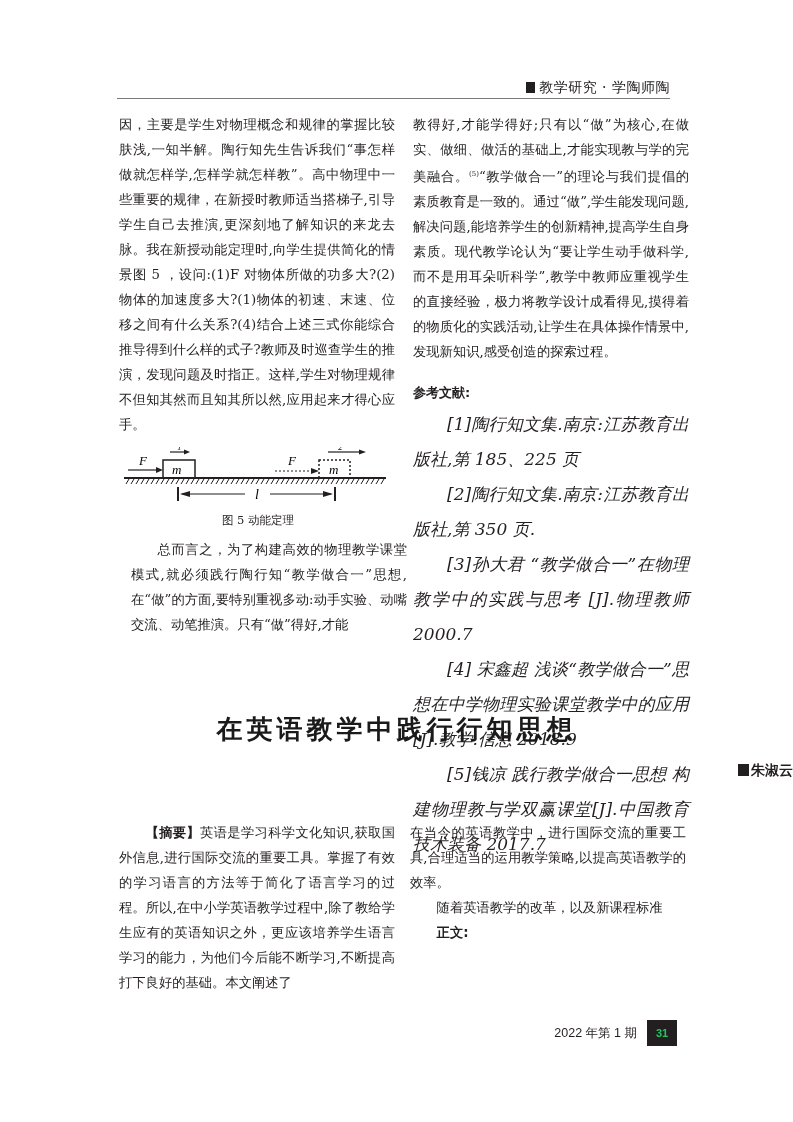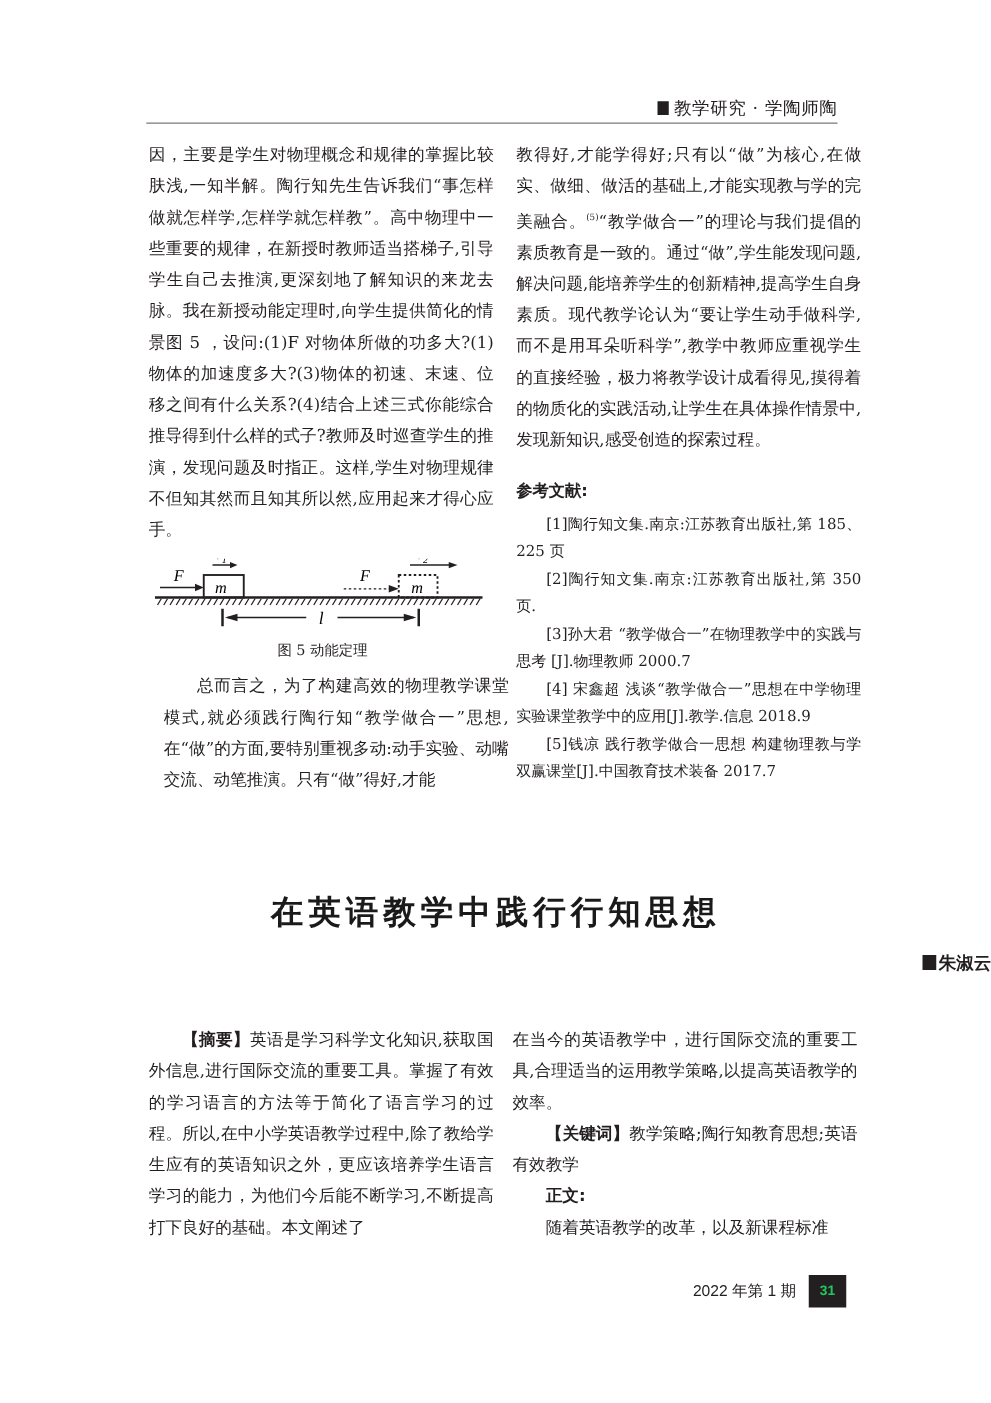--- a/index.html
+++ b/index.html
@@ -7,21 +7,21 @@
          font-family: "DejaVu Serif", "Liberation Serif", serif; color: #231f20; }
   .header { position: absolute; left: 117px; top: 78px; width: 553px; height: 20px; border-bottom: 1px solid #7a7a7a; }
   .header-label { position: absolute; right: 0; top: 0; font-size: 14px; line-height: 18px; color: #231f20; letter-spacing: 0.5px; }
   .sq { display: inline-block; width: 9px; height: 11px; background: #231f20; margin-right: 4px; vertical-align: -1px; }
   .col { position: absolute; font-size: 13.3px; line-height: 25px; text-align: justify; }
   .col p { margin: 0; }
   .indent { text-indent: 2em; }
   .col-left-top { left: 119px; top: 112px; width: 276px; }
   .col-right-top { left: 413px; top: 112px; width: 276px; }
   .refs-title { font-family: "DejaVu Sans", "Liberation Sans", sans-serif; font-weight: bold; font-size: 13px; margin: 16px 0 2px 0 !important; }
-  .ref { font-size: 12px; line-height: 22px; }
+  .ref { font-size: 17px; line-height: 35px; font-style: italic; }
   .figure { position: absolute; left: 120px; top: 447px; width: 276px; height: 82px; }
   .fig-caption { position: absolute; left: 120px; top: 513px; width: 276px; text-align: center; font-size: 11.5px; color: #231f20; }
   .col-left-bottom { left: 119px; top: 537px; width: 276px; margin-left: 12px; }
   .article-title { position: absolute; left: 0; top: 712px; width: 793px; text-align: center;
                    font-family: "DejaVu Sans", "Liberation Sans", sans-serif; font-weight: bold; font-size: 26px; letter-spacing: 4px; color: #1a1a1a; }
   .author { position: absolute; left: 0; top: 762px; width: 793px; text-align: right;
             font-family: "DejaVu Sans", "Liberation Sans", sans-serif; font-size: 14px; font-weight: bold; color: #231f20; }
   .author .sq { width: 11px; height: 12px; margin-right: 2px; }
   .col-left-abs { left: 119px; top: 820px; width: 276px; }
   .col-right-abs { left: 410px; top: 820px; width: 276px; }
@@ -36,21 +36,21 @@
 </head>
 <body>
 
 <div class="header">
   <div class="header-label">
     <span class="sq"></span><span>教学研究 · 学陶师陶</span>
   </div>
 </div>
 
 <div class="col col-left-top">
-  <p>因，主要是学生对物理概念和规律的掌握比较肤浅,一知半解。陶行知先生告诉我们“事怎样做就怎样学,怎样学就怎样教”。高中物理中一些重要的规律，在新授时教师适当搭梯子,引导学生自己去推演,更深刻地了解知识的来龙去脉。我在新授动能定理时,向学生提供简化的情景图 5 ，设问:(1)F 对物体所做的功多大?(1)物体的加速度多大?(3)物体的初速、末速、位移之间有什么关系?(4)结合上述三式你能综合推导得到什么样的式子?教师及时巡查学生的推演，发现问题及时指正。这样,学生对物理规律不但知其然而且知其所以然,应用起来才得心应手。</p>
+  <p>因，主要是学生对物理概念和规律的掌握比较肤浅,一知半解。陶行知先生告诉我们“事怎样做就怎样学,怎样学就怎样教”。高中物理中一些重要的规律，在新授时教师适当搭梯子,引导学生自己去推演,更深刻地了解知识的来龙去脉。我在新授动能定理时,向学生提供简化的情景图 5 ，设问:(1)F 对物体所做的功多大?(2)物体的加速度多大?(1)物体的初速、末速、位移之间有什么关系?(4)结合上述三式你能综合推导得到什么样的式子?教师及时巡查学生的推演，发现问题及时指正。这样,学生对物理规律不但知其然而且知其所以然,应用起来才得心应手。</p>
 </div>
 
 <div class="figure">
   <svg width="276" height="70" viewBox="0 0 276 70">
     <g>
       <line x1="4" y1="31" x2="266" y2="31" stroke="#231f20" stroke-width="2"></line>
       <g stroke="#231f20" stroke-width="1">
         
       </g>
     </g>
@@ -153,21 +153,20 @@
 <div class="author">
   <span class="sq"></span><span>朱淑云</span>
 </div>
 
 <div class="col col-left-abs">
   <p class="indent"><span class="kw-label">【摘要】</span><span>英语是学习科学文化知识,获取国外信息,进行国际交流的重要工具。掌握了有效的学习语言的方法等于简化了语言学习的过程。所以,在中小学英语教学过程中,除了教给学生应有的英语知识之外，更应该培养学生语言学习的能力，为他们今后能不断学习,不断提高打下良好的基础。本文阐述了</span></p>
 </div>
 
 <div class="col col-right-abs">
   <p>在当今的英语教学中，进行国际交流的重要工具,合理适当的运用教学策略,以提高英语教学的效率。</p>
-  <p class="indent"><span class="kw-label">【关键词】</span><span>教学策略;陶行知教育思想;英语有效教学</span></p>
+  <p class="indent">随着英语教学的改革，以及新课程标准</p>
   <p class="indent zhengwen">正文:</p>
-  <p class="indent">随着英语教学的改革，以及新课程标准</p>
 </div>
 
 <div class="footer">
   <span class="issue">2022 年第 1 期</span>
   <span class="pagebox">31</span>
 </div>
 
 </body></html>

